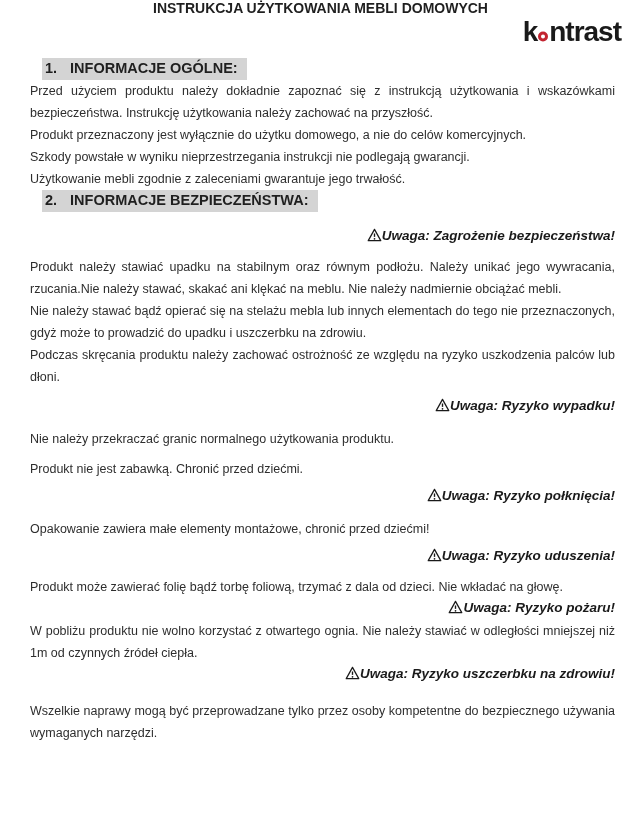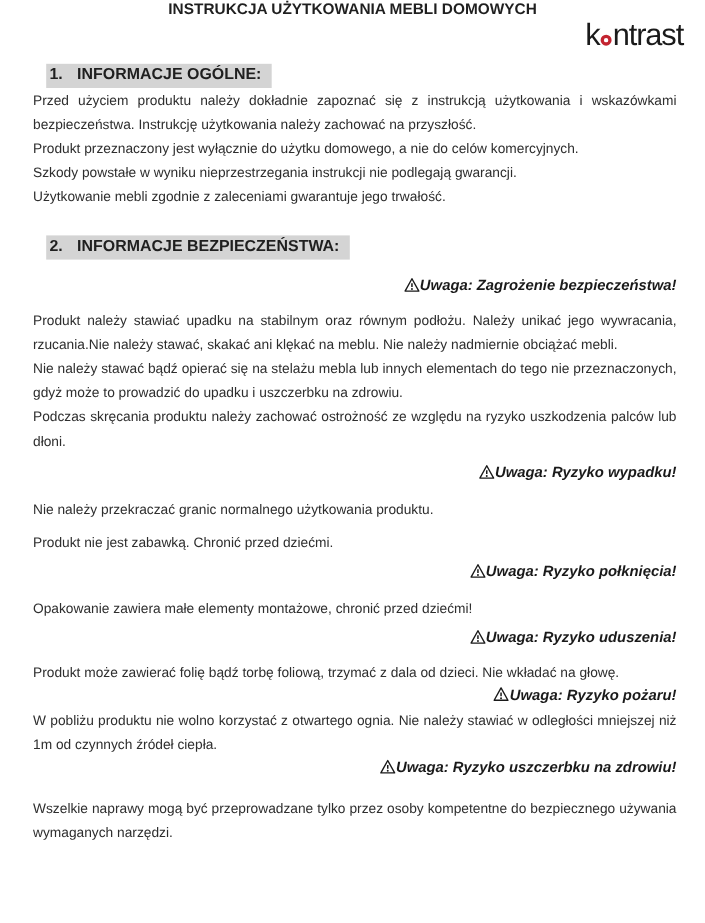--- a/index.html
+++ b/index.html
@@ -12,21 +12,21 @@
     font-family: "Liberation Sans", "DejaVu Sans", sans-serif;
     color: #2e2e2e;
     overflow: hidden;
   }
   
   .logo {
     position: absolute;
     top: 16px;
     right: 20px;
     font-size: 28px;
-    font-weight: 400;
+    font-weight: 700;
     letter-spacing: -1px;
     color: #1a1a1a;
     white-space: nowrap;
   }
   .logo .o-ring {
     display: inline-block;
     width: 10px;
     height: 10px;
     border: 3.5px solid #c32430;
     border-radius: 50%;
@@ -48,21 +48,21 @@
     display: inline-block;
     background: #d4d4d4;
     font-size: 14.5px;
     font-weight: bold;
     color: #1f1f1f;
     padding: 2px 9px 3px 3px;
     line-height: 17px;
   }
   .section-heading .num { margin-right: 13px; }
   .h1 { margin-top: 42px; }
-  .h2 { margin-top: 24px; }
+  .h2 { margin-top: 0; }
   
   p.body {
     font-size: 12.5px;
     line-height: 22px;
     text-align: justify;
     color: #2e2e2e;
   }
   
   .warn-head {
     display: flex;

